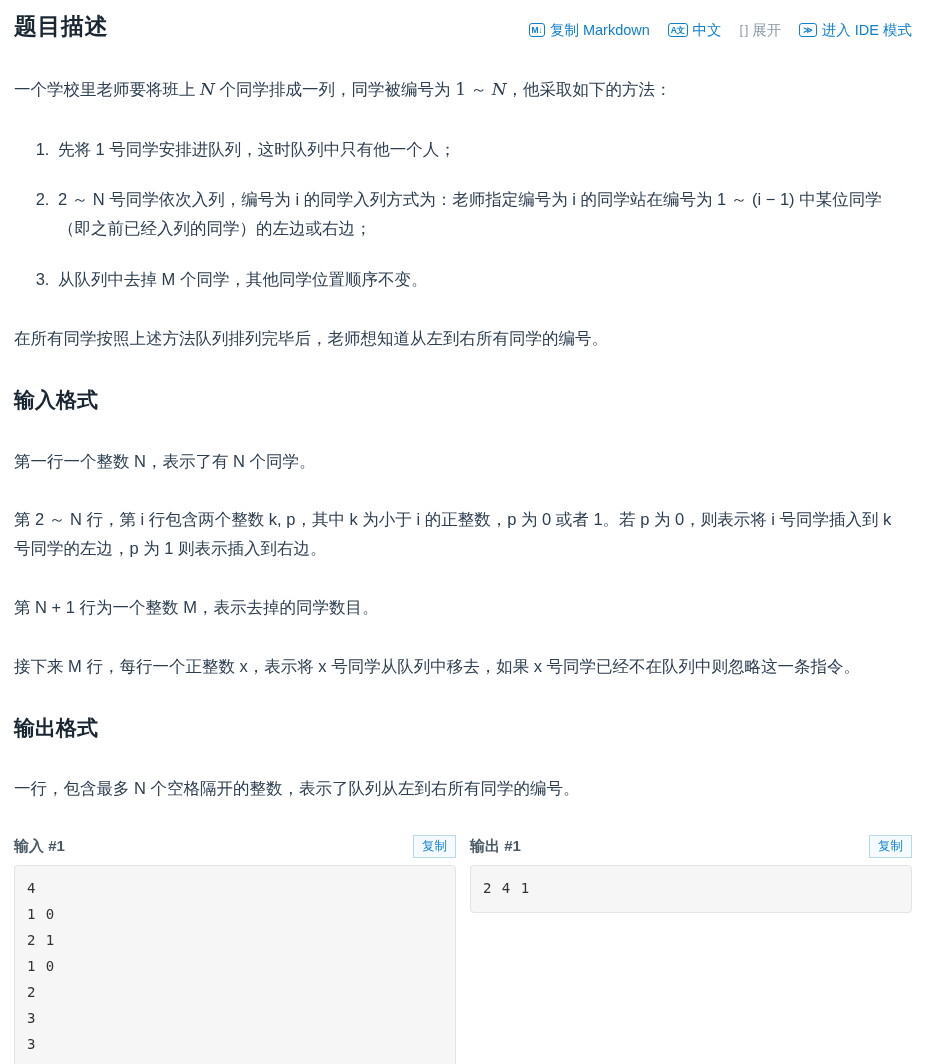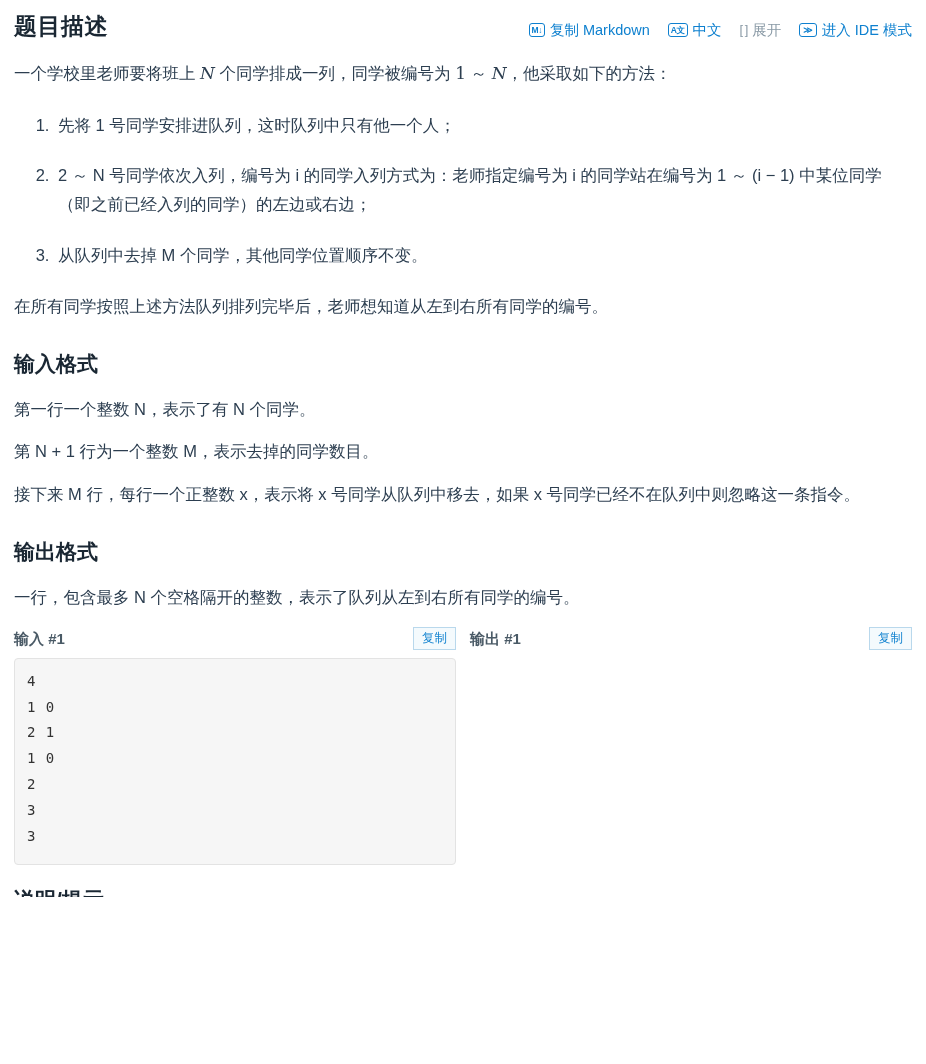--- a/index.html
+++ b/index.html
@@ -72,21 +72,21 @@
     border-radius: 3px;
     font-size: 9px;
     line-height: 10px;
     padding: 1px 3px;
     font-weight: bold;
     transform: translateY(-1px);
   }
 
   
   p.para {
-    margin: 14px 0;
+    margin: 30px 0;
     font-size: 16.5px;
     line-height: 1.75;
   }
   ol.steps {
     margin: 14px 0;
     padding-left: 40px;
   }
   ol.steps li {
     margin: 22px 0;
     font-size: 16.5px;
@@ -197,20 +197,21 @@
   <ol class="steps">
     <li>先将 1 号同学安排进队列，这时队列中只有他一个人；</li>
     <li>2 ～ N 号同学依次入列，编号为 i 的同学入列方式为：老师指定编号为 i 的同学站在编号为 1 ～ (i − 1) 中某位同学（即之前已经入列的同学）的左边或右边；</li>
     <li>从队列中去掉 M 个同学，其他同学位置顺序不变。</li>
   </ol>
 
   <p class="para">在所有同学按照上述方法队列排列完毕后，老师想知道从左到右所有同学的编号。</p>
 
   <h3 class="sub-title">输入格式</h3>
   <p class="para">第一行一个整数 N，表示了有 N 个同学。</p>
+  <p class="para">第 2 ～ N 行，第 i 行包含两个整数 k, p，其中 k 为小于 i 的正整数，p 为 0 或者 1。若 p 为 0，则表示将 i 号同学插入到 k 号同学的左边，p 为 1 则表示插入到右边。</p>
   <p class="para">第 N + 1 行为一个整数 M，表示去掉的同学数目。</p>
   <p class="para">接下来 M 行，每行一个正整数 x，表示将 x 号同学从队列中移去，如果 x 号同学已经不在队列中则忽略这一条指令。</p>
 
   <h3 class="sub-title">输出格式</h3>
   <p class="para">一行，包含最多 N 个空格隔开的整数，表示了队列从左到右所有同学的编号。</p>
 
 
   <div class="samples">
     <div class="sample">
       <div class="sample-head">
@@ -224,18 +225,19 @@
 2
 3
 3</pre>
     </div>
 
     <div class="sample">
       <div class="sample-head">
         <span class="sample-label">输出 #1</span>
         <button class="copy-btn">复制</button>
       </div>
+      <pre class="sample-box short">2 4 1</pre>
     </div>
   </div>
 
   <div class="footer-cut">说明/提示</div>
 
 </div>
 
 </body></html>

